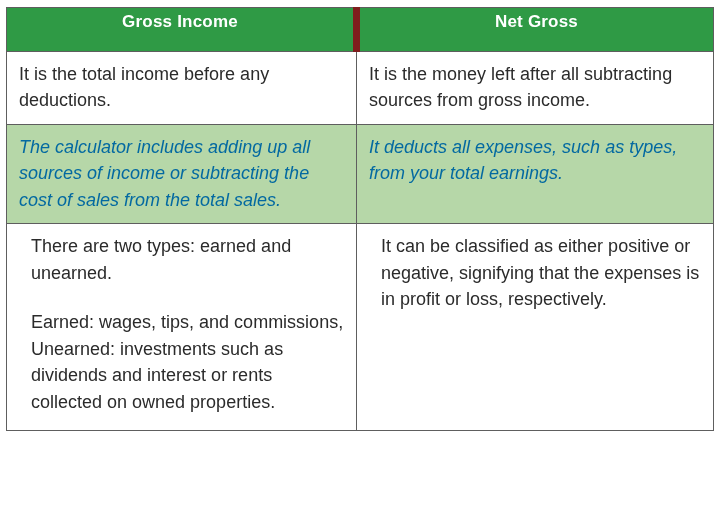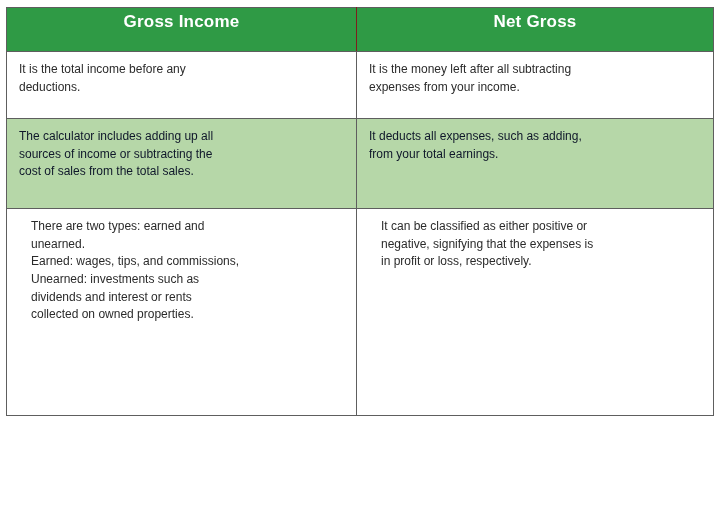--- a/index.html
+++ b/index.html
@@ -49,40 +49,40 @@
     font-size: 17px;
     font-weight: bold;
     text-align: center;
     vertical-align: middle;
     height: 44px;
     padding: 4px 8px;
     letter-spacing: 0.2px;
     border-color: #2a8b3e;
     border-bottom: 1px solid #2a8b3e;
   }
-  thead th.th-left  { border-right: 1px solid #7f1d1d; }
+  thead th.th-left  { border-right: 7px solid #7f1d1d; }
 
   
   tbody td {
-    font-size: 12px;
+    font-size: 18px;
     line-height: 1.47;
     color: #2b2b2b;
     padding: 9px 12px 10px 12px;
   }
 
   tbody tr.row-white td { background: #ffffff; }
-  tbody tr.row-green td { background: #b6d7a8; color: #0f172a; }
+  tbody tr.row-green td { background: #b6d7a8; color: #0369a1; font-style: italic; }
 
   tbody tr.row-1 td { height: 67px; }
   tbody tr.row-2 td { height: 90px; }
   tbody tr.row-3 td { height: 207px; padding-left: 24px; }
   tbody tr.row-4 td { height: 85px; }
 
   .cell-para { margin: 0; }
-  .cell-para + .cell-para { }
+  .cell-para + .cell-para { margin-top: 23px; }
 
   
   .nowrap-block { white-space: pre-line; }
 </style>
 </head>
 <body>
 
 <div class="page">
 
   <table class="comparison-table">
@@ -100,32 +100,32 @@
 
     <tbody>
 
       <tr class="row-white row-1">
         <td>
           <p class="cell-para nowrap-block">It is the total income before any
 deductions.</p>
         </td>
         <td>
           <p class="cell-para nowrap-block">It is the money left after all subtracting
-expenses from your income.</p>
+sources from gross income.</p>
         </td>
       </tr>
 
       <tr class="row-green row-2">
         <td>
           <p class="cell-para nowrap-block">The calculator includes adding up all
 sources of income or subtracting the
 cost of sales from the total sales.</p>
         </td>
         <td>
-          <p class="cell-para nowrap-block">It deducts all expenses, such as adding,
+          <p class="cell-para nowrap-block">It deducts all expenses, such as types,
 from your total earnings.</p>
         </td>
       </tr>
 
       <tr class="row-white row-3">
         <td>
           <p class="cell-para nowrap-block">There are two types: earned and
 unearned.</p>
           <p class="cell-para nowrap-block">Earned: wages, tips, and commissions,
 Unearned: investments such as

